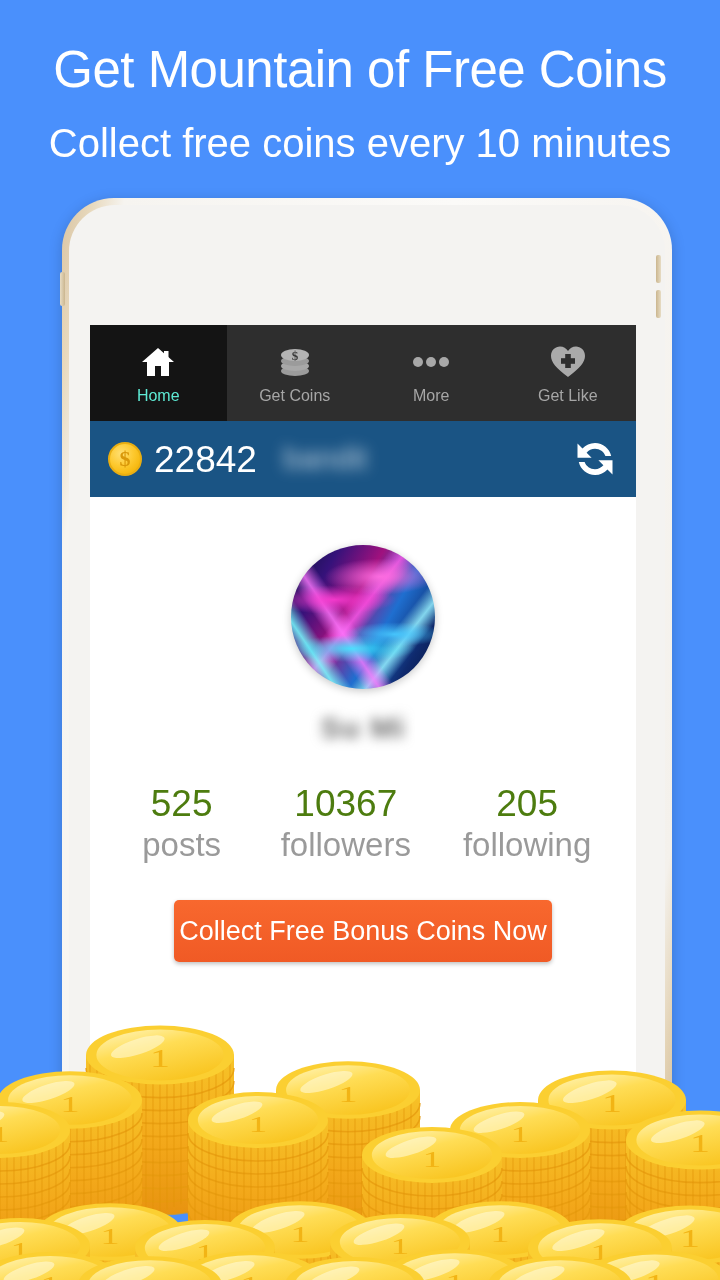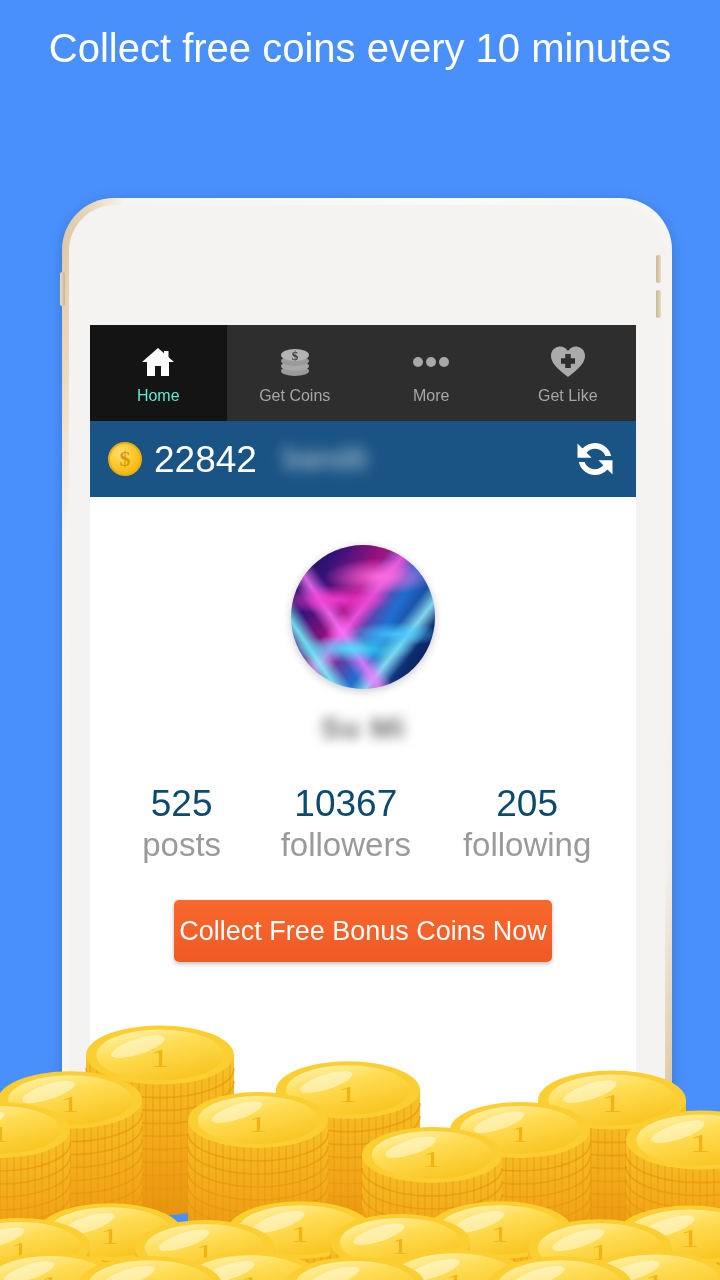--- a/index.html
+++ b/index.html
@@ -103,21 +103,21 @@
     box-shadow:0 2px 8px rgba(0,0,0,.22);
   }
   .profile-name{
     margin-top:22px; font-size:30px; color:#6d6d6d; font-weight:bold;
     filter:blur(6px); user-select:none; letter-spacing:1px;
   }
 
   
   .stats{ display:flex; justify-content:center; gap:52px; margin-top:40px; }
   .stat{ text-align:center; min-width:94px; }
-  .stat-value{ font-size:37px; color:#0c4a6e; line-height:1.05; }
+  .stat-value{ font-size:37px; color:#4d7c0f; line-height:1.05; }
   .stat-label{ font-size:33px; color:#9a9a9a; margin-top:4px; line-height:1.05; }
 
   
   .cta-wrap{ padding:38px 84px 0; }
   .cta{
     display:block; width:100%; height:62px; border:0; cursor:pointer;
     background:linear-gradient(180deg,#f8682e 0%, #f05a25 100%);
     border-radius:5px; color:#ffffff; font-size:27px;
     font-family:"Liberation Sans", sans-serif;
     box-shadow:0 2px 4px rgba(0,0,0,.25);
@@ -126,20 +126,21 @@
   
   .coins-layer{
     position:absolute; left:0; bottom:0; width:720px; height:300px;
     z-index:20; pointer-events:none;
   }
 </style>
 </head>
 <body>
 
 <div class="promo">
+  <div class="promo-title">Get Mountain of Free Coins</div>
   <div class="promo-sub">Collect free coins every 10 minutes</div>
 </div>
 
 <div class="phone">
   <div class="phone-inner"></div>
 </div>
 <div class="btn-side btn-vol-up"></div>
 <div class="btn-side btn-vol-dn"></div>
 <div class="btn-side btn-power"></div>
 

